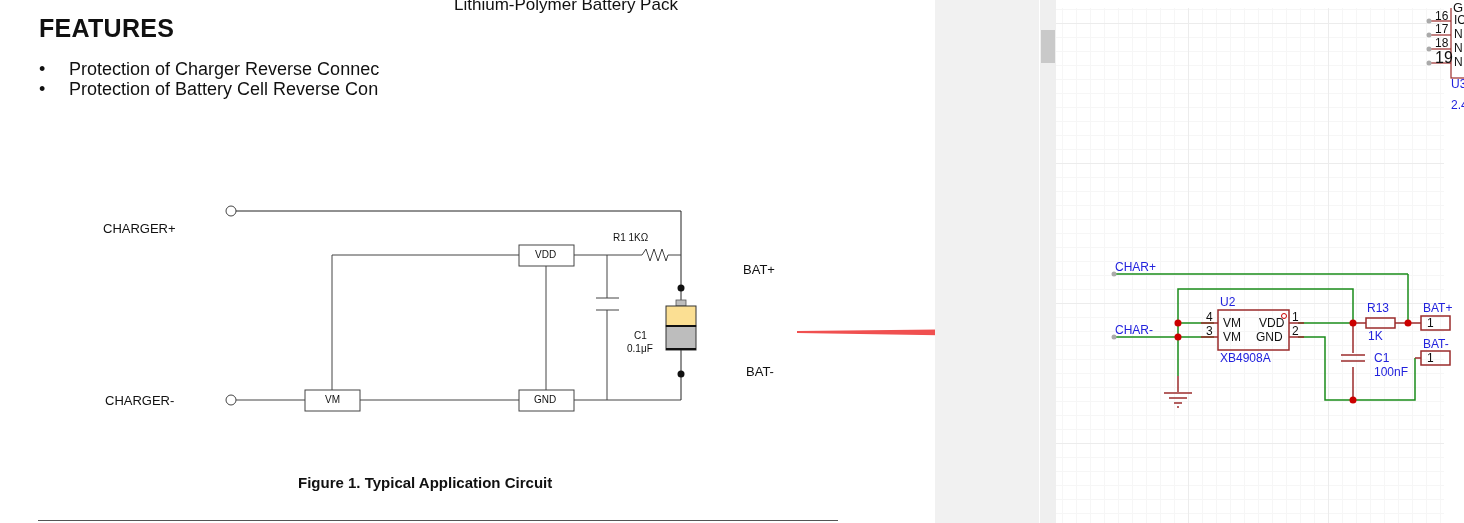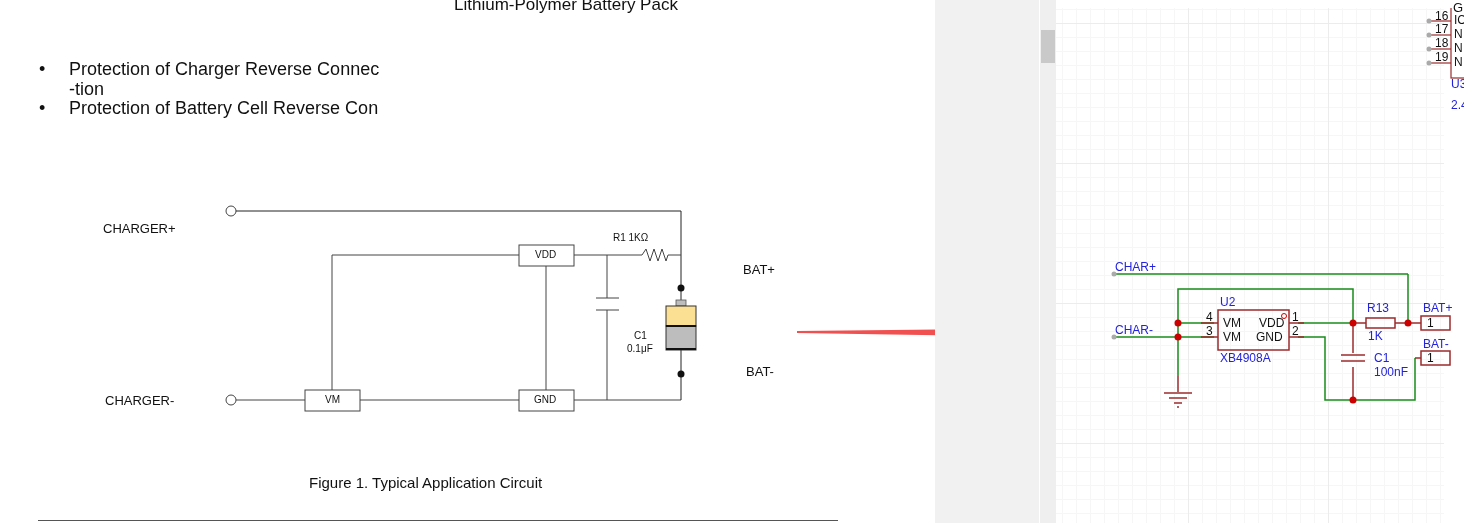--- a/index.html
+++ b/index.html
@@ -4,21 +4,21 @@
 <style>
   html, body { margin:0; padding:0; }
   body { width:1464px; height:523px; position:relative; overflow:hidden; background:#ffffff; font-family:"Liberation Sans", sans-serif; }
   .doc { position:absolute; left:0; top:0; width:935px; height:519px; background:#fff; }
   .doc-top-title { position:absolute; left:454px; top:-5px; font-size:17px; color:#111; white-space:nowrap; }
   .features-heading { position:absolute; left:39px; top:14px; font-size:25px; font-weight:bold; color:#111; letter-spacing:0.3px; }
   .features-list { position:absolute; left:39px; top:60px; font-size:18px; color:#111; line-height:19.5px; }
   .features-list .item { position:relative; padding-left:30px; width:400px; }
   .features-list .bullet { position:absolute; left:0; top:0; }
   .schem-left { position:absolute; left:0; top:0; }
-  .fig-caption { position:absolute; left:309px; top:474px; font-size:15px; font-weight:normal; color:#111; }
+  .fig-caption { position:absolute; left:298px; top:474px; font-size:15px; font-weight:bold; color:#111; }
   .doc-rule { position:absolute; left:38px; top:520px; width:800px; height:1px; background:#555; }
   .lbl { position:absolute; font-size:13px; color:#111; white-space:nowrap; }
   .gray-gutter { position:absolute; left:935px; top:0; width:104px; height:523px; background:#f1f1f1; }
   .scroll-track { position:absolute; left:1039px; top:0; width:16px; height:523px; background:#efefef; border-left:1px solid #fff; }
   .scroll-thumb { position:absolute; left:1041px; top:30px; width:14px; height:33px; background:#c9c9c9; }
   .canvas { position:absolute; left:1056px; top:8px; width:388px; height:523px;
     background-color:#ffffff;
     background-image:
       linear-gradient(to right, #ececec 1px, transparent 1px),
       linear-gradient(to bottom, #ececec 1px, transparent 1px),
@@ -28,25 +28,25 @@
     background-position:-8px 15px, -8px 15px, -8px 15px, -8px 15px;
   }
   .schem-right { position:absolute; left:0; top:0; }
   .arrow { position:absolute; left:0; top:0; }
 </style>
 </head>
 <body>
 
 <div class="doc">
   <div class="doc-top-title">Lithium-Polymer Battery Pack</div>
+  <div class="features-heading">FEATURES</div>
   <div class="features-list">
     <div class="item">
       <span class="bullet">•</span>
       <div>Protection of  Charger Reverse Connec</div>
-      <div>-tion</div>
     </div>
     <div class="item">
       <span class="bullet">•</span>
       <div>Protection of  Battery Cell Reverse Con</div>
     </div>
   </div>
 
   <svg class="schem-left" width="935" height="523">
     <g stroke="#444" stroke-width="1" fill="none">
 
@@ -184,21 +184,21 @@
       <circle cx="297" cy="315" r="3.5"></circle>
       <circle cx="352" cy="315" r="3.5"></circle>
       <circle cx="297" cy="392" r="3.5"></circle>
     </g>
   </svg>
 
   <div class="lbl" style="left:397px; top:-8px; font-size:13px;">G</div>
   <div class="lbl" style="left:379px; top:3px; font-size:12px; line-height:11px;">16</div>
   <div class="lbl" style="left:379px; top:16px; font-size:12px; line-height:11px;">17</div>
   <div class="lbl" style="left:379px; top:30px; font-size:12px; line-height:11px;">18</div>
-  <div class="lbl" style="left:379px; top:44px; font-size:12px; line-height:11px;">19</div>
+  <div class="lbl" style="left:379px; top:44px; font-size:16px; line-height:11px;">19</div>
   <div class="lbl" style="left:398px; top:7px; font-size:12px; line-height:11px;">IC</div>
   <div class="lbl" style="left:398px; top:21px; font-size:12px; line-height:11px;">N</div>
   <div class="lbl" style="left:398px; top:35px; font-size:12px; line-height:11px;">N</div>
   <div class="lbl" style="left:398px; top:49px; font-size:12px; line-height:11px;">N</div>
   <div class="lbl" style="left:395px; top:69px; font-size:12px; color:#2222dd;">U3</div>
   <div class="lbl" style="left:395px; top:90px; font-size:12px; color:#2222dd;">2.4</div>
 
   <div class="lbl" style="left:59px; top:252px; font-size:12px; color:#2222dd;">CHAR+</div>
   <div class="lbl" style="left:59px; top:315px; font-size:12px; color:#2222dd;">CHAR-</div>
 

